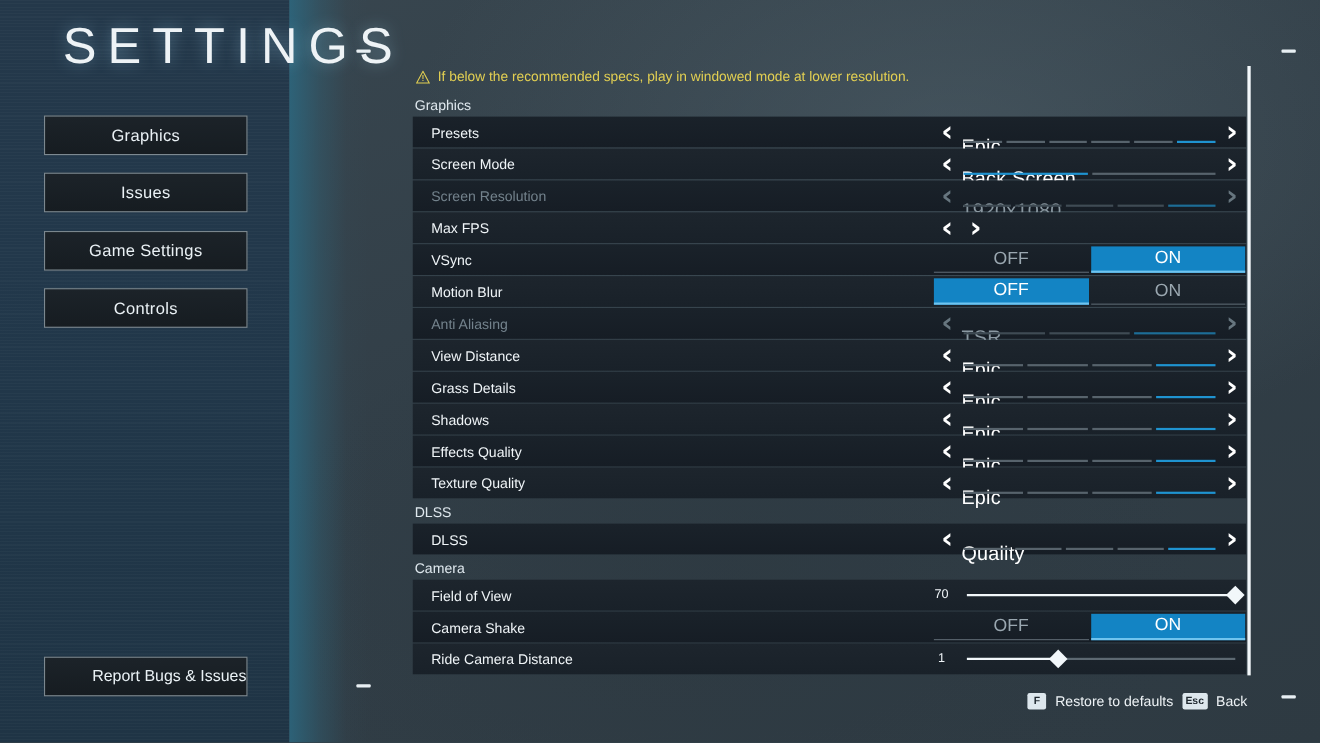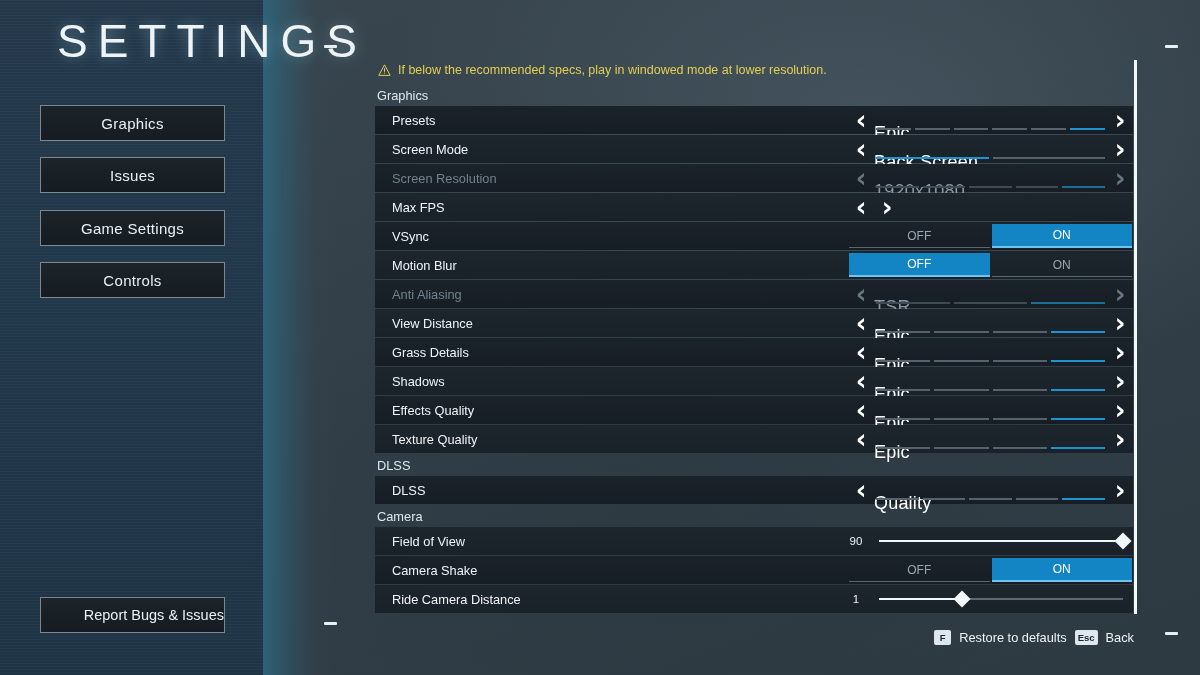--- a/index.html
+++ b/index.html
@@ -119,21 +119,21 @@
   .row.disabled .seg.on{ background:#1d6d96; }
 
   
   .toggle{
     position:absolute; right:0; top:0; height:28px; width:285px;
     display:flex; align-items:center;
   }
   .tg{
     flex:1; height:24px; margin:0 1px;
     display:flex; align-items:center; justify-content:center;
-    font-size:12px; color:#9aa7b0;
+    font-size:16px; color:#9aa7b0;
     border-bottom:1.5px solid #5b6770;
   }
   .tg.on{
     background:#1384c4; color:#ffffff; border-bottom:2px solid #6fc4ef;
   }
 
   
   .slider{
     position:absolute; right:0; top:0; height:28px; width:300px;
     display:flex; align-items:center;
@@ -396,21 +396,21 @@
             <div class="seg on"></div>
           </div>
         </div>
         <div class="arrow" style="font-size: 26px;">›</div>
       </div>
     </div>
     <div class="group-head">Camera</div>
     <div class="row alt">
       <div class="row-label">Field of View</div>
       <div class="slider">
-        <div class="sl-val">90</div>
+        <div class="sl-val">70</div>
         <div class="sl-track">
           <div class="sl-bg"></div>
           <div class="sl-fill" style="width: 100%;"></div>
           <div class="sl-knob" style="left: 100%;"></div>
         </div>
       </div>
     </div>
     <div class="row">
       <div class="row-label">Camera Shake</div>
       <div class="toggle">

